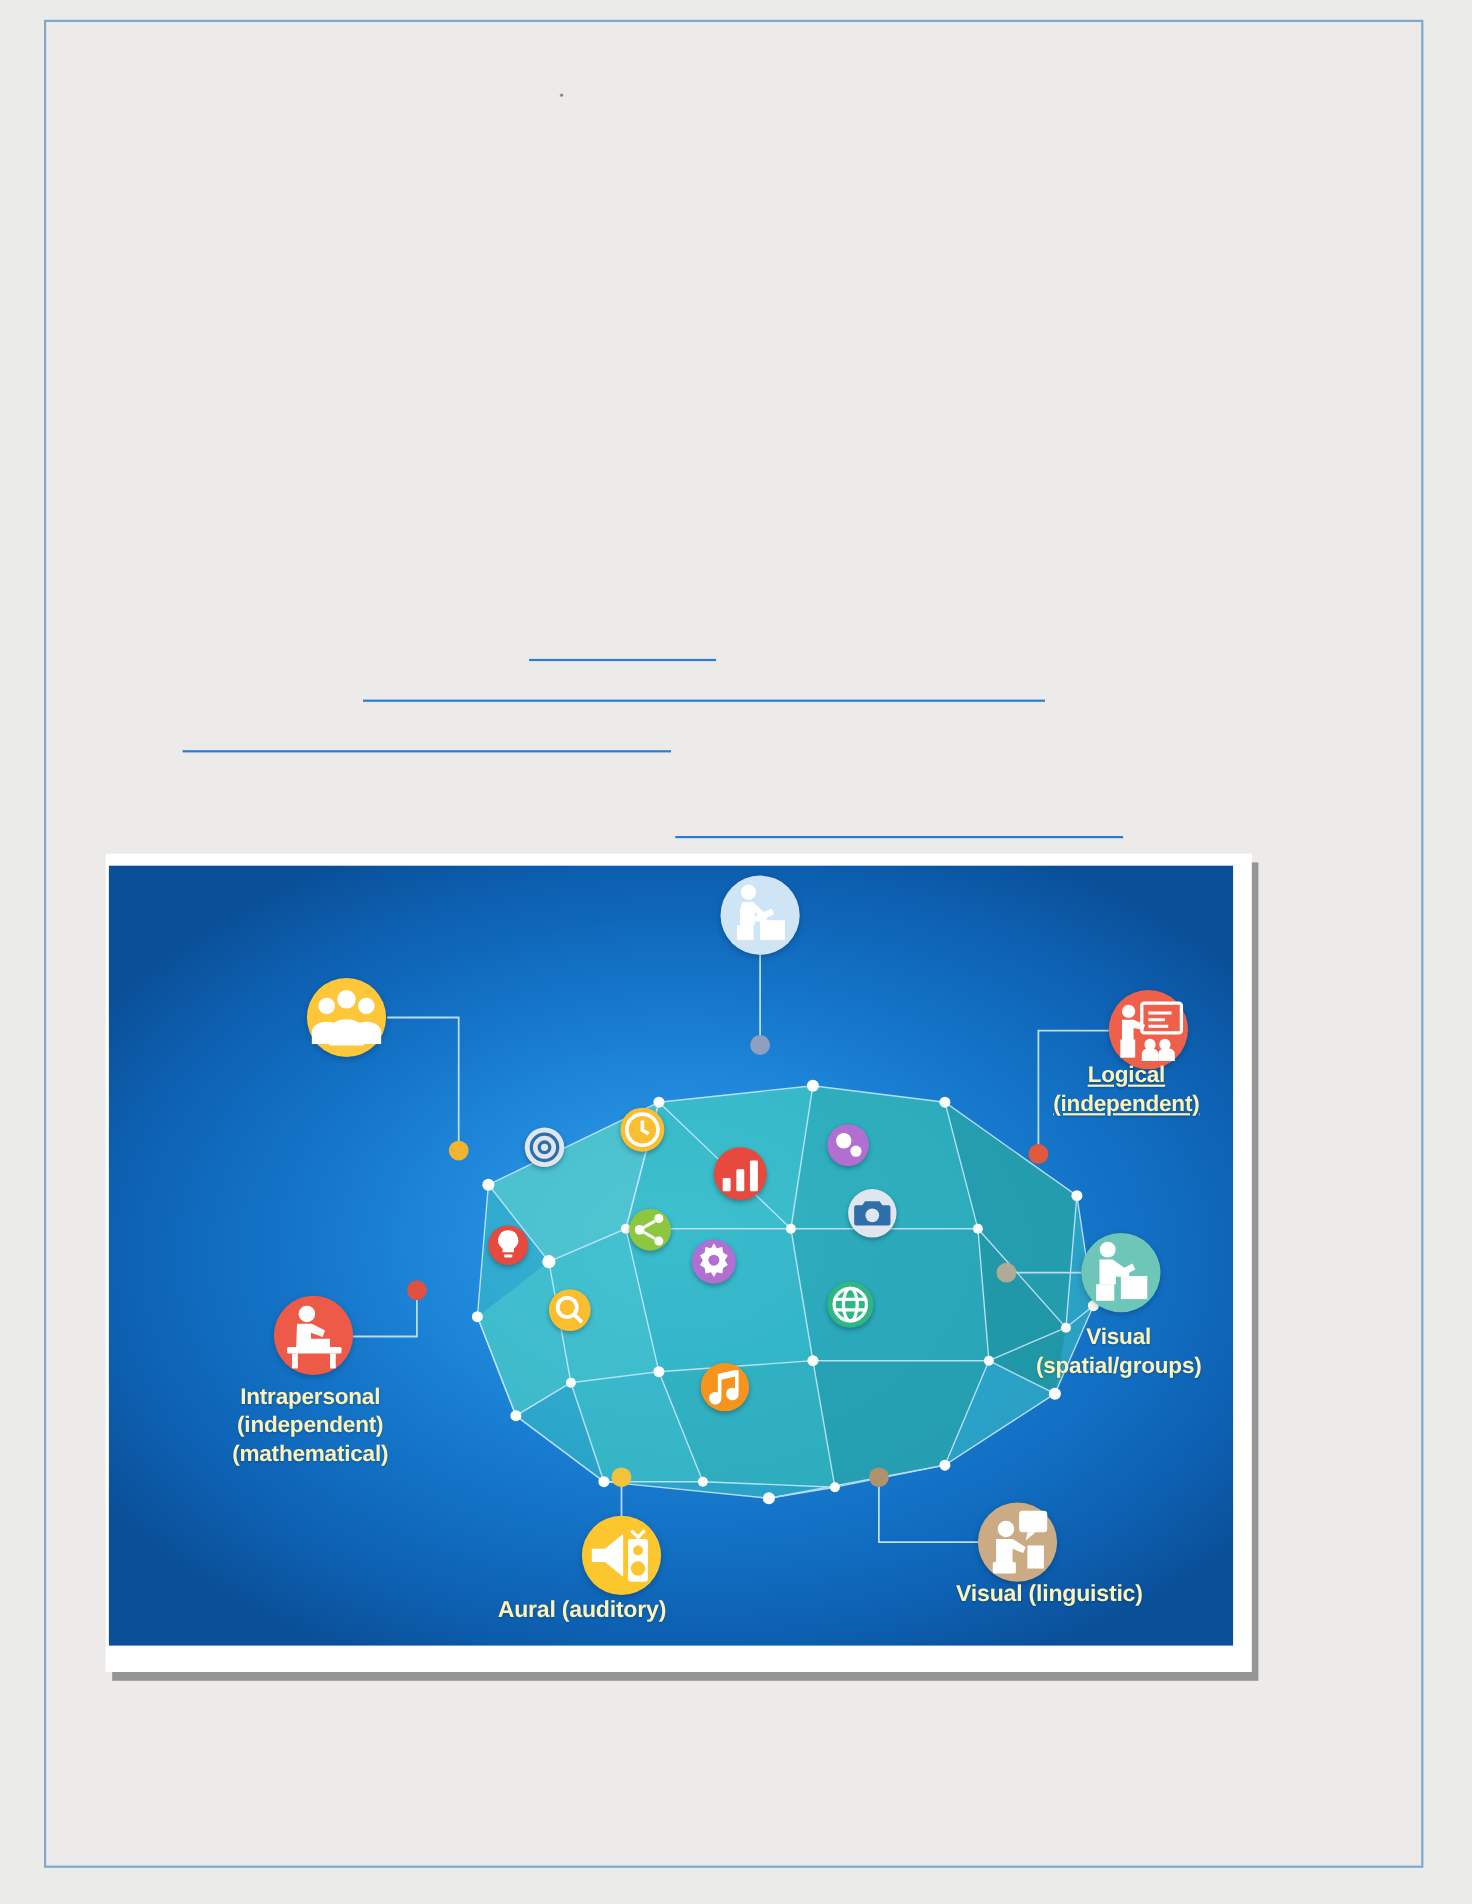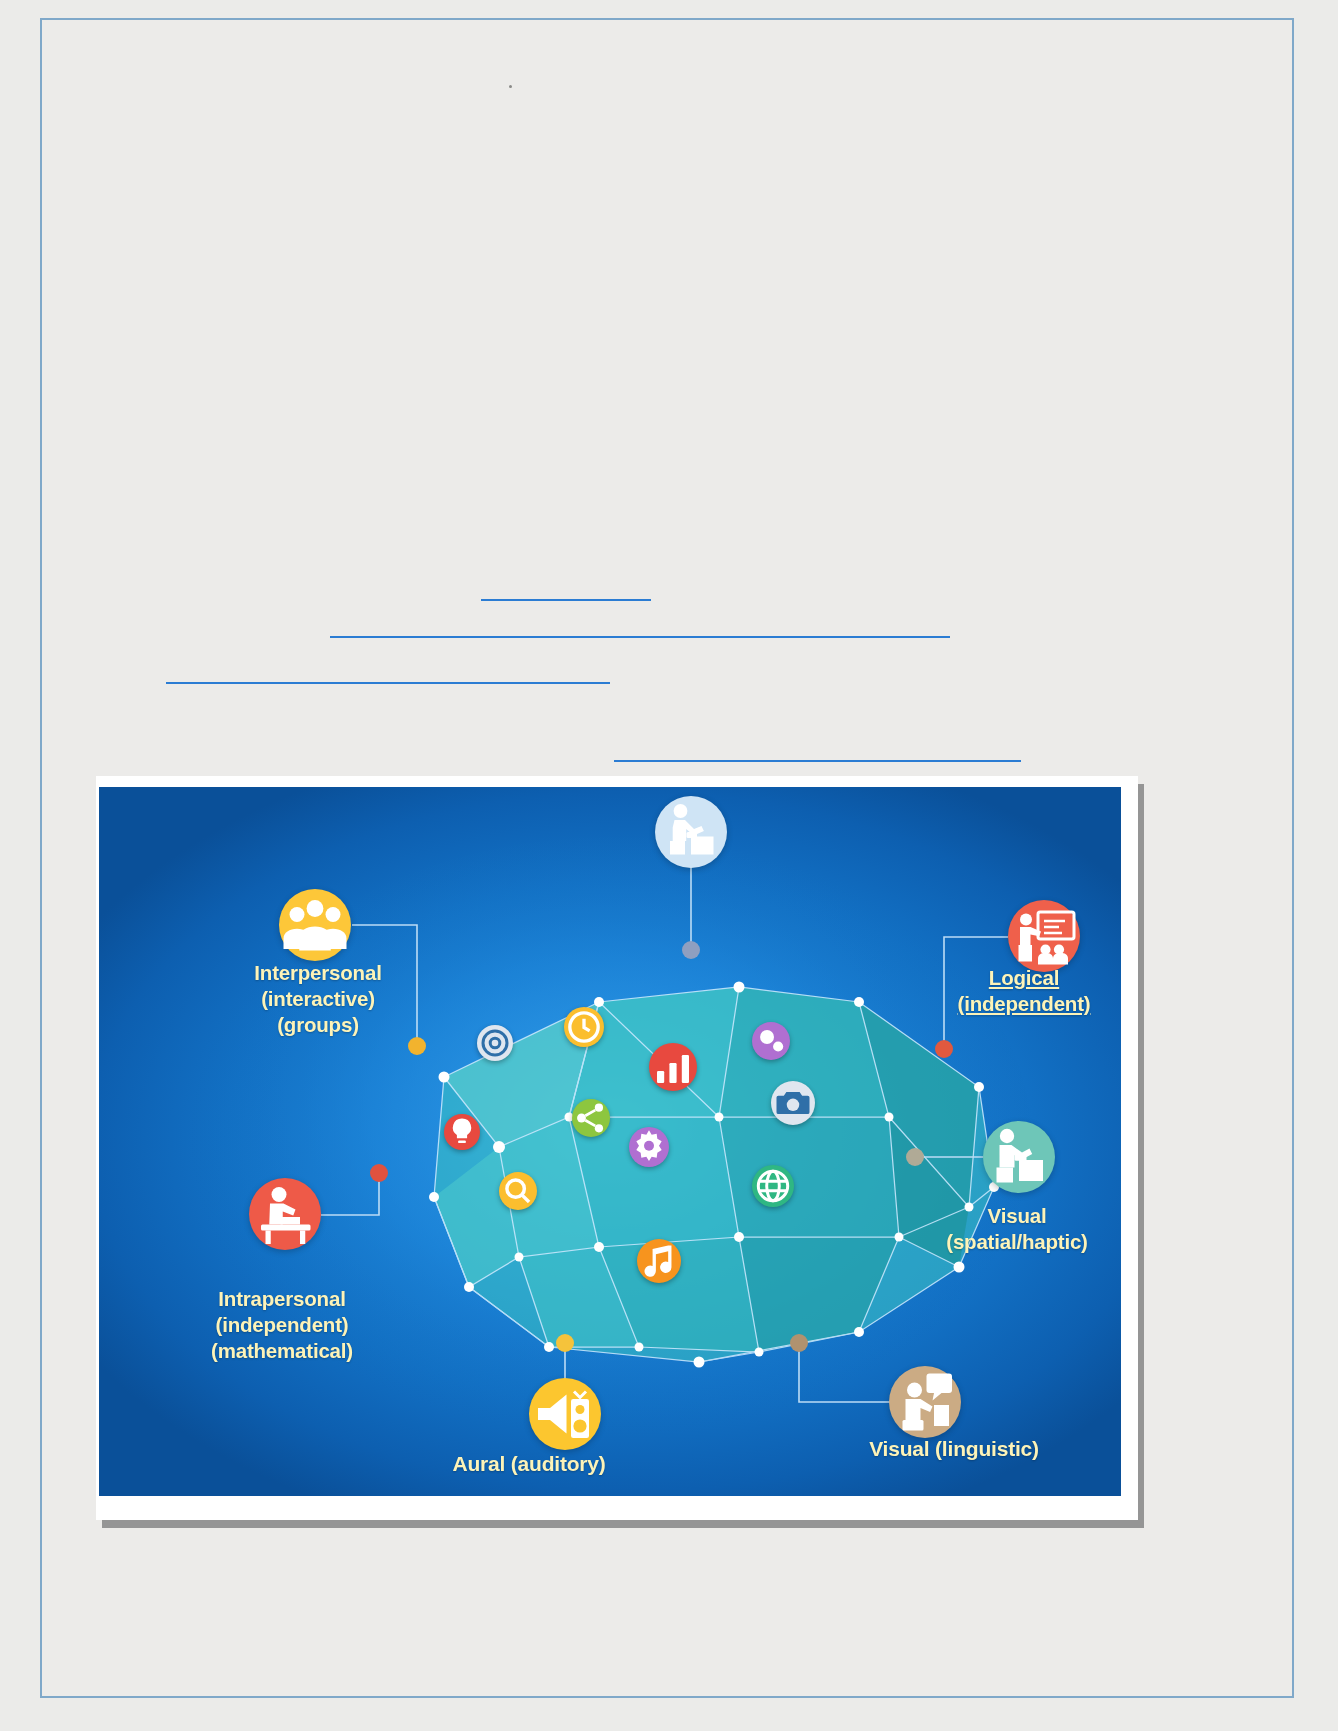--- a/index.html
+++ b/index.html
@@ -62,21 +62,21 @@
     line-height:1.27;
     text-align:center;
     text-shadow:0 1px 2px rgba(0,0,0,.25);
     letter-spacing:-.2px;
     white-space:nowrap;
   }
   .node-label.one-line{font-size:21px;}
   #label-physical      {left:486px;top:83px;width:226px;}
   #label-interpersonal {left:60px;top:173px;width:318px;}
   #label-logical       {left:813px;top:178px;width:224px;text-decoration:underline;}
-  #label-intrapersonal {left:20px;top:470px;width:326px;margin-top:29px;}
+  #label-intrapersonal {left:20px;top:470px;width:326px;}
   #label-visual        {left:812px;top:416px;width:212px;}
   #label-aural         {left:270px;top:664px;width:320px;}
   #label-verbal        {left:690px;top:649px;width:330px;}
 
   
   .node-icon{
     position:absolute;border-radius:50%;
     display:flex;align-items:center;justify-content:center;
     box-shadow:0 2px 6px rgba(0,0,0,.22);
   }
@@ -341,37 +341,32 @@
       <svg viewBox="0 0 48 48" fill="#ffffff">
           <rect x="25" y="5" width="17" height="13" rx="2"></rect>
           <path d="M30 18l-1 5 6-5z"></path>
           <circle cx="17" cy="16" r="5"></circle>
           <path d="M11 22h10l8 5-1.6 3.6L21 28v8h-10z"></path>
           <rect x="9" y="36" width="14" height="7" rx="1"></rect>
           <path d="M30 26h10v14H30z"></path>
         </svg>
     </div>
 
-    <div class="node-label" id="label-interpersonal">
-      <div>Interpersonal</div>
-      <div>(interactive)</div>
-      <div>(groups)</div>
-    </div>
     <div class="node-label" id="label-logical">
       <div>Logical</div>
       <div>(independent)</div>
     </div>
     <div class="node-label" id="label-intrapersonal">
       <div>Intrapersonal</div>
       <div>(independent)</div>
       <div>(mathematical)</div>
     </div>
     <div class="node-label" id="label-visual">
       <div>Visual</div>
-      <div>(spatial/haptic)</div>
+      <div>(spatial/groups)</div>
     </div>
     <div class="node-label one-line" id="label-aural">
       <div>Aural (auditory)</div>
     </div>
     <div class="node-label one-line" id="label-verbal">
       <div>Visual (linguistic)</div>
     </div>
 
   </div>
 </div>

